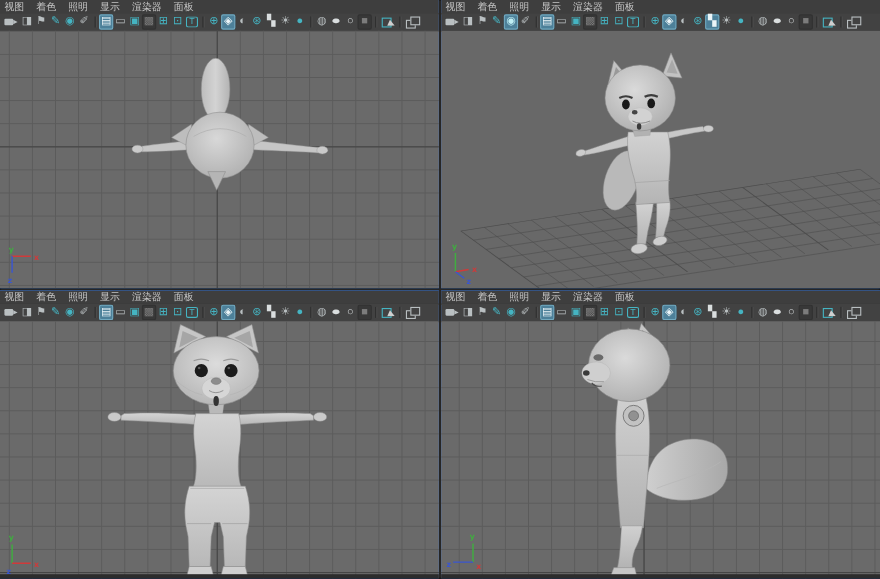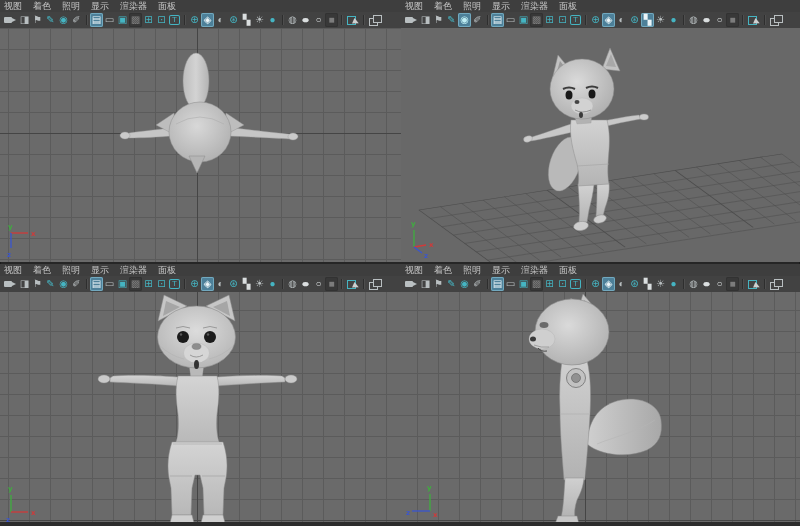--- a/index.html
+++ b/index.html
@@ -1,18 +1,18 @@
 <!DOCTYPE html>
 <html><head>
 <meta charset="utf-8">
 <style>
   html,body{margin:0;padding:0;background:#111;}
   #app{position:relative;width:800px;height:526px;background:#262626;overflow:hidden;
        font-family:"Liberation Sans","DejaVu Sans",sans-serif;box-shadow:inset 0 0 0 1px #1c1c1c;}
-  .vp{position:absolute;width:399px;height:262px;overflow:hidden;background:#3b82f6;padding-left:12px;}
+  .vp{position:absolute;width:399px;height:262px;overflow:hidden;background:#3b82f6;}
   #vp0{left:0;top:0}#vp1{left:401px;top:0}#vp2{left:0;top:264px}#vp3{left:401px;top:264px}
   .vp-menu{position:absolute;left:0;top:0;right:0;height:12px;background:#3e3e3e;
            display:flex;align-items:center;border-bottom:1px solid #353535;}
   .menu-item{font-size:9px;line-height:12px;color:#c6c6c6;padding:0 7px 0 4px;white-space:nowrap;cursor:default;}
   .vp-tools{position:absolute;left:0;top:12px;right:0;height:16px;background:#424242;
             display:flex;align-items:center;padding-left:2px;border-bottom:1px solid #313131;}
   .ticon{width:13px;height:14px;display:flex;align-items:center;justify-content:center;
          font-size:10px;line-height:14px;color:#b9bfc1;border-radius:2px;flex:0 0 auto;position:relative;}
   .ticon.teal{color:#45b4c2}.ticon.white{color:#dadedf}
   .ticon.dim{color:#7c7c7c;background:#383838;box-shadow:inset 0 0 0 1px #323232;}

